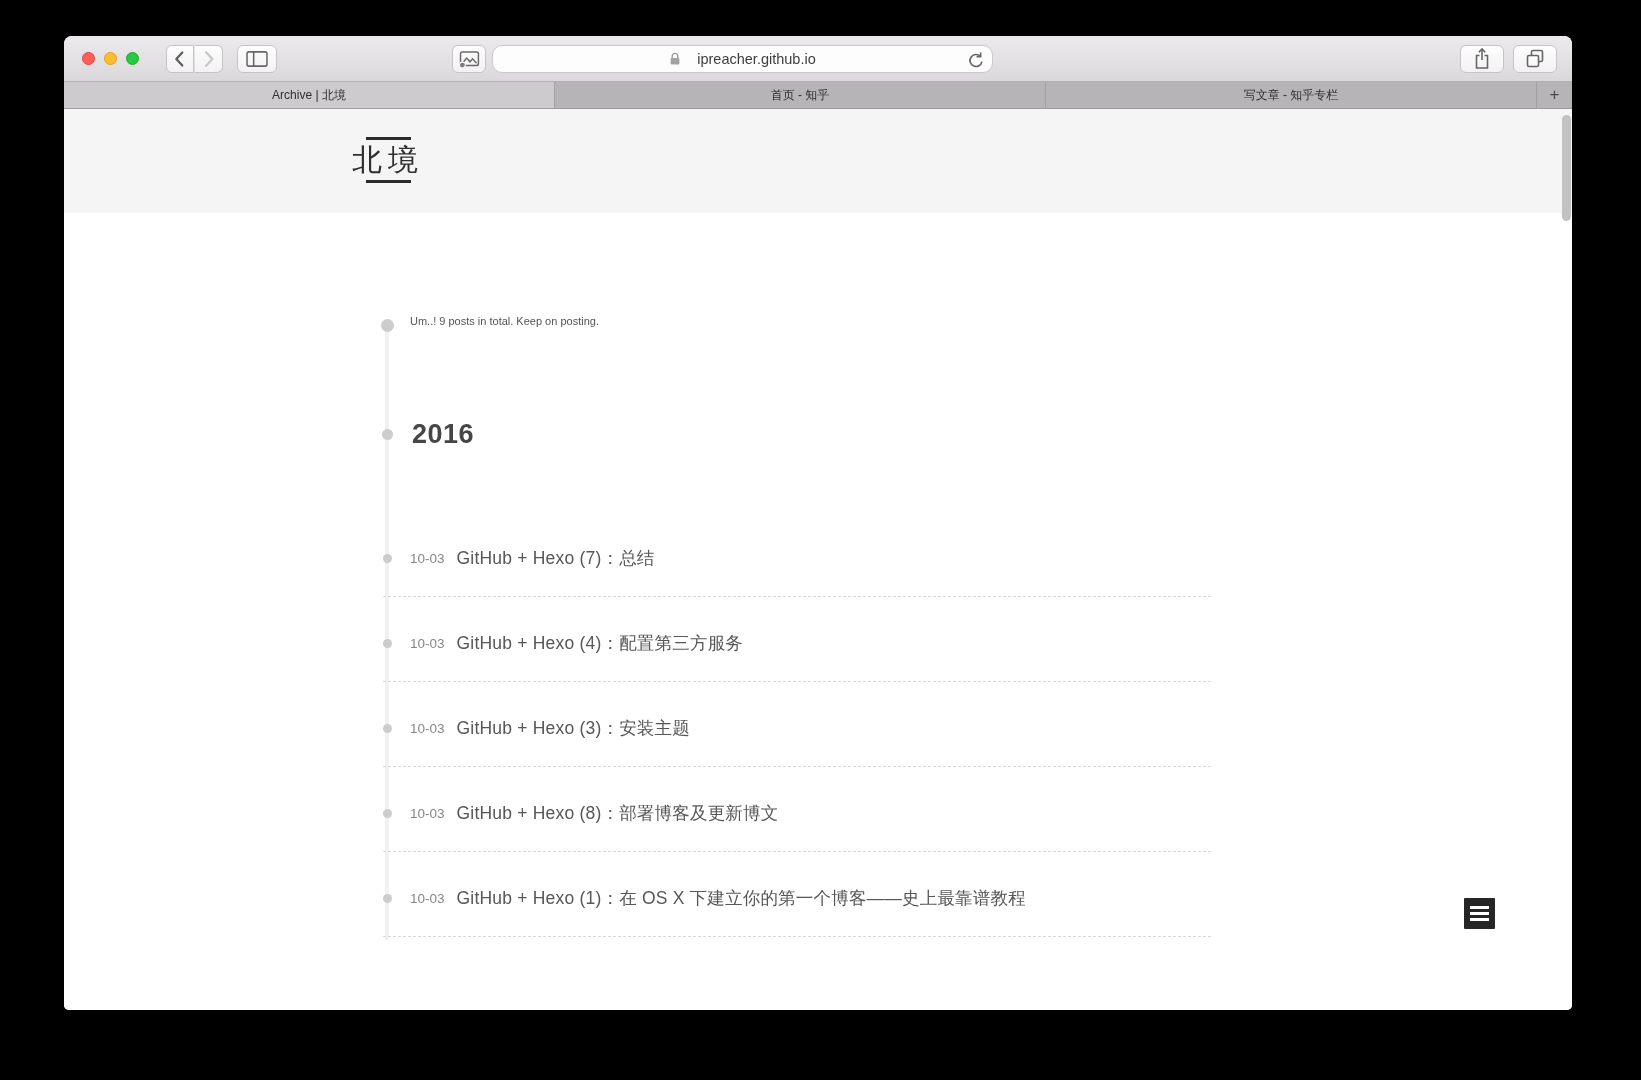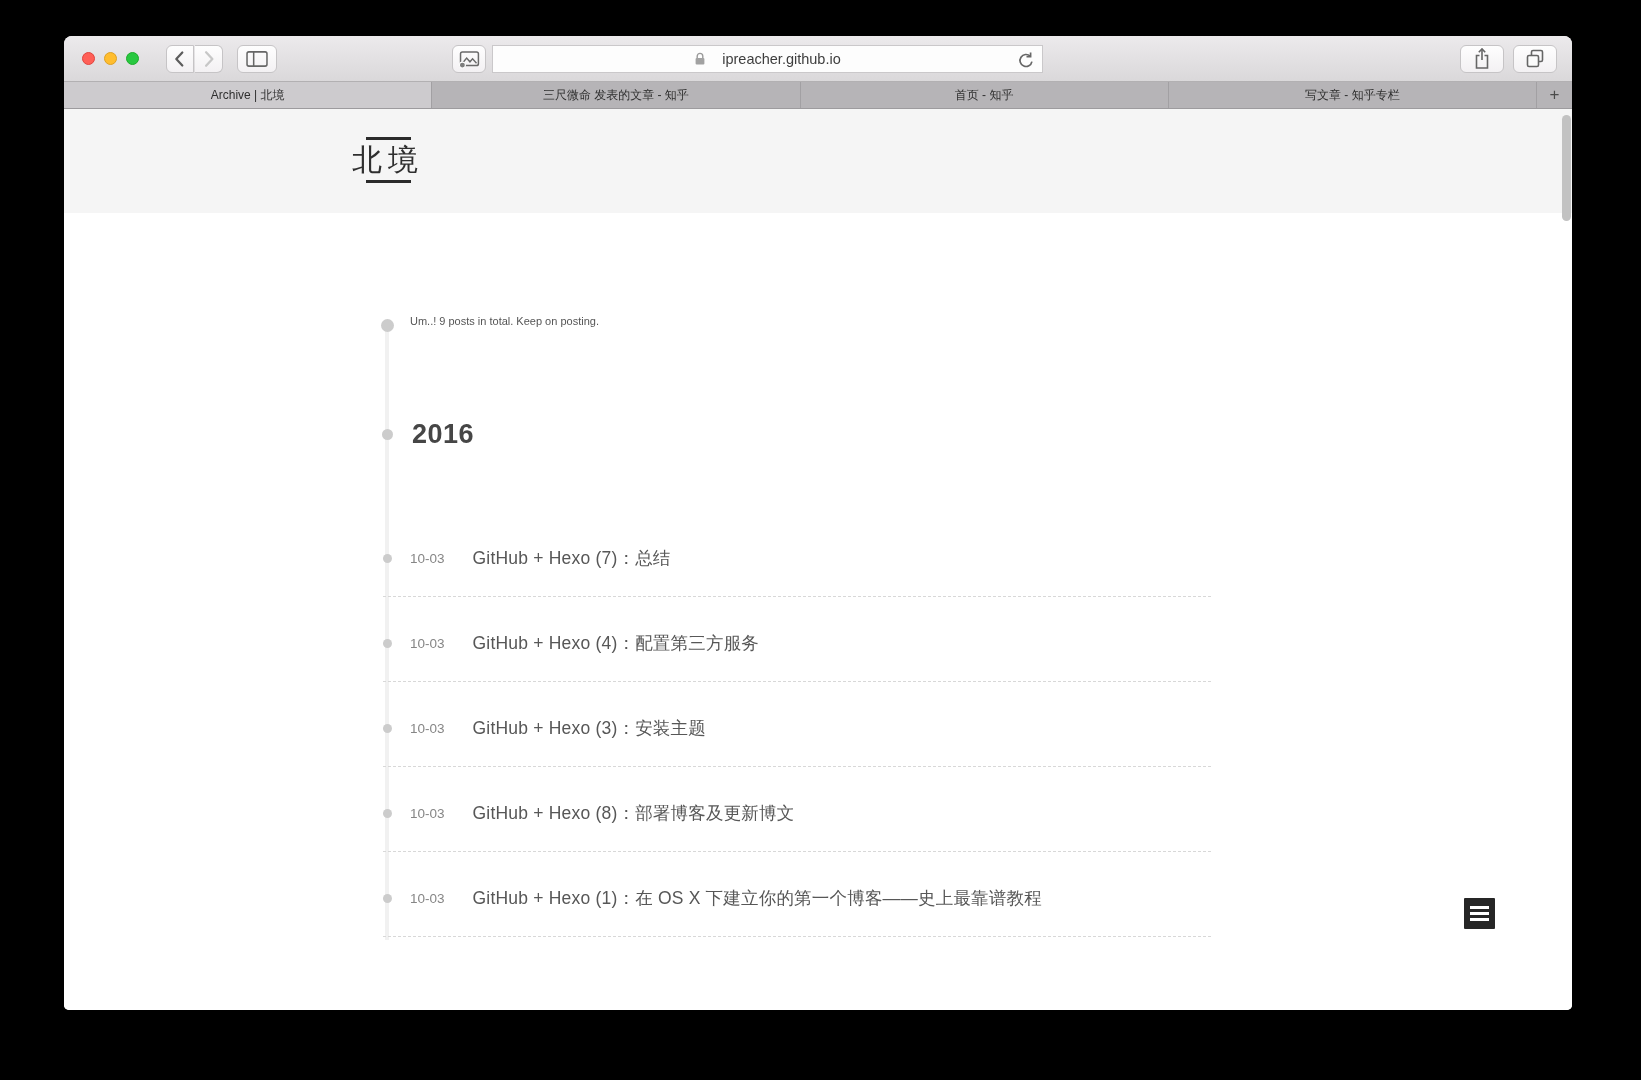--- a/index.html
+++ b/index.html
@@ -20,22 +20,22 @@
   .tl.zoom  { left:62px;  background:#28c840; border:1px solid #1dad2b; }
   .tbtn { position:absolute; top:9px; height:28px; border:1px solid #c6c4c6; border-radius:6px;
           background:linear-gradient(#fefefe,#f3f1f3); display:flex; align-items:center;
           justify-content:center; padding:0; cursor:pointer; }
   .btn-back    { left:102px; width:28px; border-radius:6px 0 0 6px; }
   .btn-forward { left:131px; width:28px; border-radius:0 6px 6px 0; border-left:none; }
   .btn-sidebar { left:173px; width:40px; }
   .btn-shot    { left:388px; width:34px; }
   .btn-share   { left:1396px; width:44px; }
   .btn-tabs    { left:1449px; width:44px; }
-  .urlfield { position:absolute; left:428px; top:9px; width:551px; height:28px;
-              background:#fdfdfd; border:1px solid #cac8ca; border-radius:0;
+  .urlfield { position:absolute; left:428px; top:9px; width:501px; height:28px;
+              background:#fdfdfd; border:1px solid #cac8ca; border-radius:10px;
               display:flex; align-items:center; justify-content:center; gap:16px;
               cursor:text; }
   .urlfield .urltext { font-size:14.5px; color:#3e3e3e; }
   .urlfield .reload { position:absolute; right:7px; top:4px; cursor:pointer; }
 
   
   .tabstrip { display:flex; height:27px; background:#b6b4b7; border-bottom:1px solid #9d9b9e; }
   .tab { flex:1; border-right:1px solid #a2a0a3; font-size:12px; color:#2f2f2f;
          text-align:center; line-height:26px; white-space:nowrap; overflow:hidden;
          text-overflow:ellipsis; cursor:pointer; background:#b6b4b7; padding:0 26px; }
@@ -64,21 +64,21 @@
   .dot { position:absolute; border-radius:50%; background:#cccccc; }
   .dot-summary { left:317px; top:210px; width:13px; height:13px; }
   .dot-year    { left:318px; top:320px; width:11px; height:11px; }
   .summary { position:absolute; left:346px; top:206px; font-size:11px; color:#555; }
   .year { position:absolute; left:348px; top:305px; font-size:27px; font-weight:bold;
           color:#464646; line-height:40px; letter-spacing:0.5px; }
 
   .posts { position:absolute; left:319px; top:411px; width:828px; }
   .post-row { position:relative; height:77px; margin-bottom:8px;
               border-bottom:1px dashed #d8d8d8; display:flex; align-items:center;
-              gap:28px; padding-left:27px; }
+              gap:12px; padding-left:27px; }
   .post-row .dot-post { left:0; top:calc(50% - 4.5px); width:9px; height:9px; }
   .post-date { font-size:13.5px; color:#868686; flex:0 0 auto; }
   .post-title { font-size:17.5px; color:#575757; text-decoration:none; cursor:pointer;
                 letter-spacing:0.2px; white-space:nowrap; }
 
   .hamburger { position:absolute; left:1400px; top:789px; width:31px; height:31px;
                background:#262626; display:flex; flex-direction:column; align-items:center;
                justify-content:center; gap:3px; cursor:pointer; border-radius:1px; }
   .hamburger span { display:block; width:19px; height:3.2px; background:#fff; }
 
@@ -143,21 +143,20 @@
     <button class="tbtn btn-tabs">
       <svg width="28" height="28" viewBox="0 0 28 28">
         <rect x="10.5" y="5.5" width="11" height="11" rx="1.5" stroke="#666" stroke-width="1.6" fill="none"></rect>
         <rect x="6.5" y="10.5" width="11" height="11" rx="1.5" stroke="#666" stroke-width="1.6" fill="#fbfbfb"></rect>
       </svg>
     </button>
   </div>
 
   <div class="tabstrip" id="tabstrip">
     <div class="tab active">Archive | 北境</div>
-      <div class="tab">三尺微命 发表的文章 - 知乎</div>
       <div class="tab">首页 - 知乎</div>
       <div class="tab">写文章 - 知乎专栏</div>
       <div class="newtab" id="newtab">+</div>
   </div>
 
   <div class="page">
 
     <div class="siteheader">
       <a class="logo">
         <span class="bar"></span><span>北境</span><span class="bar"></span>

